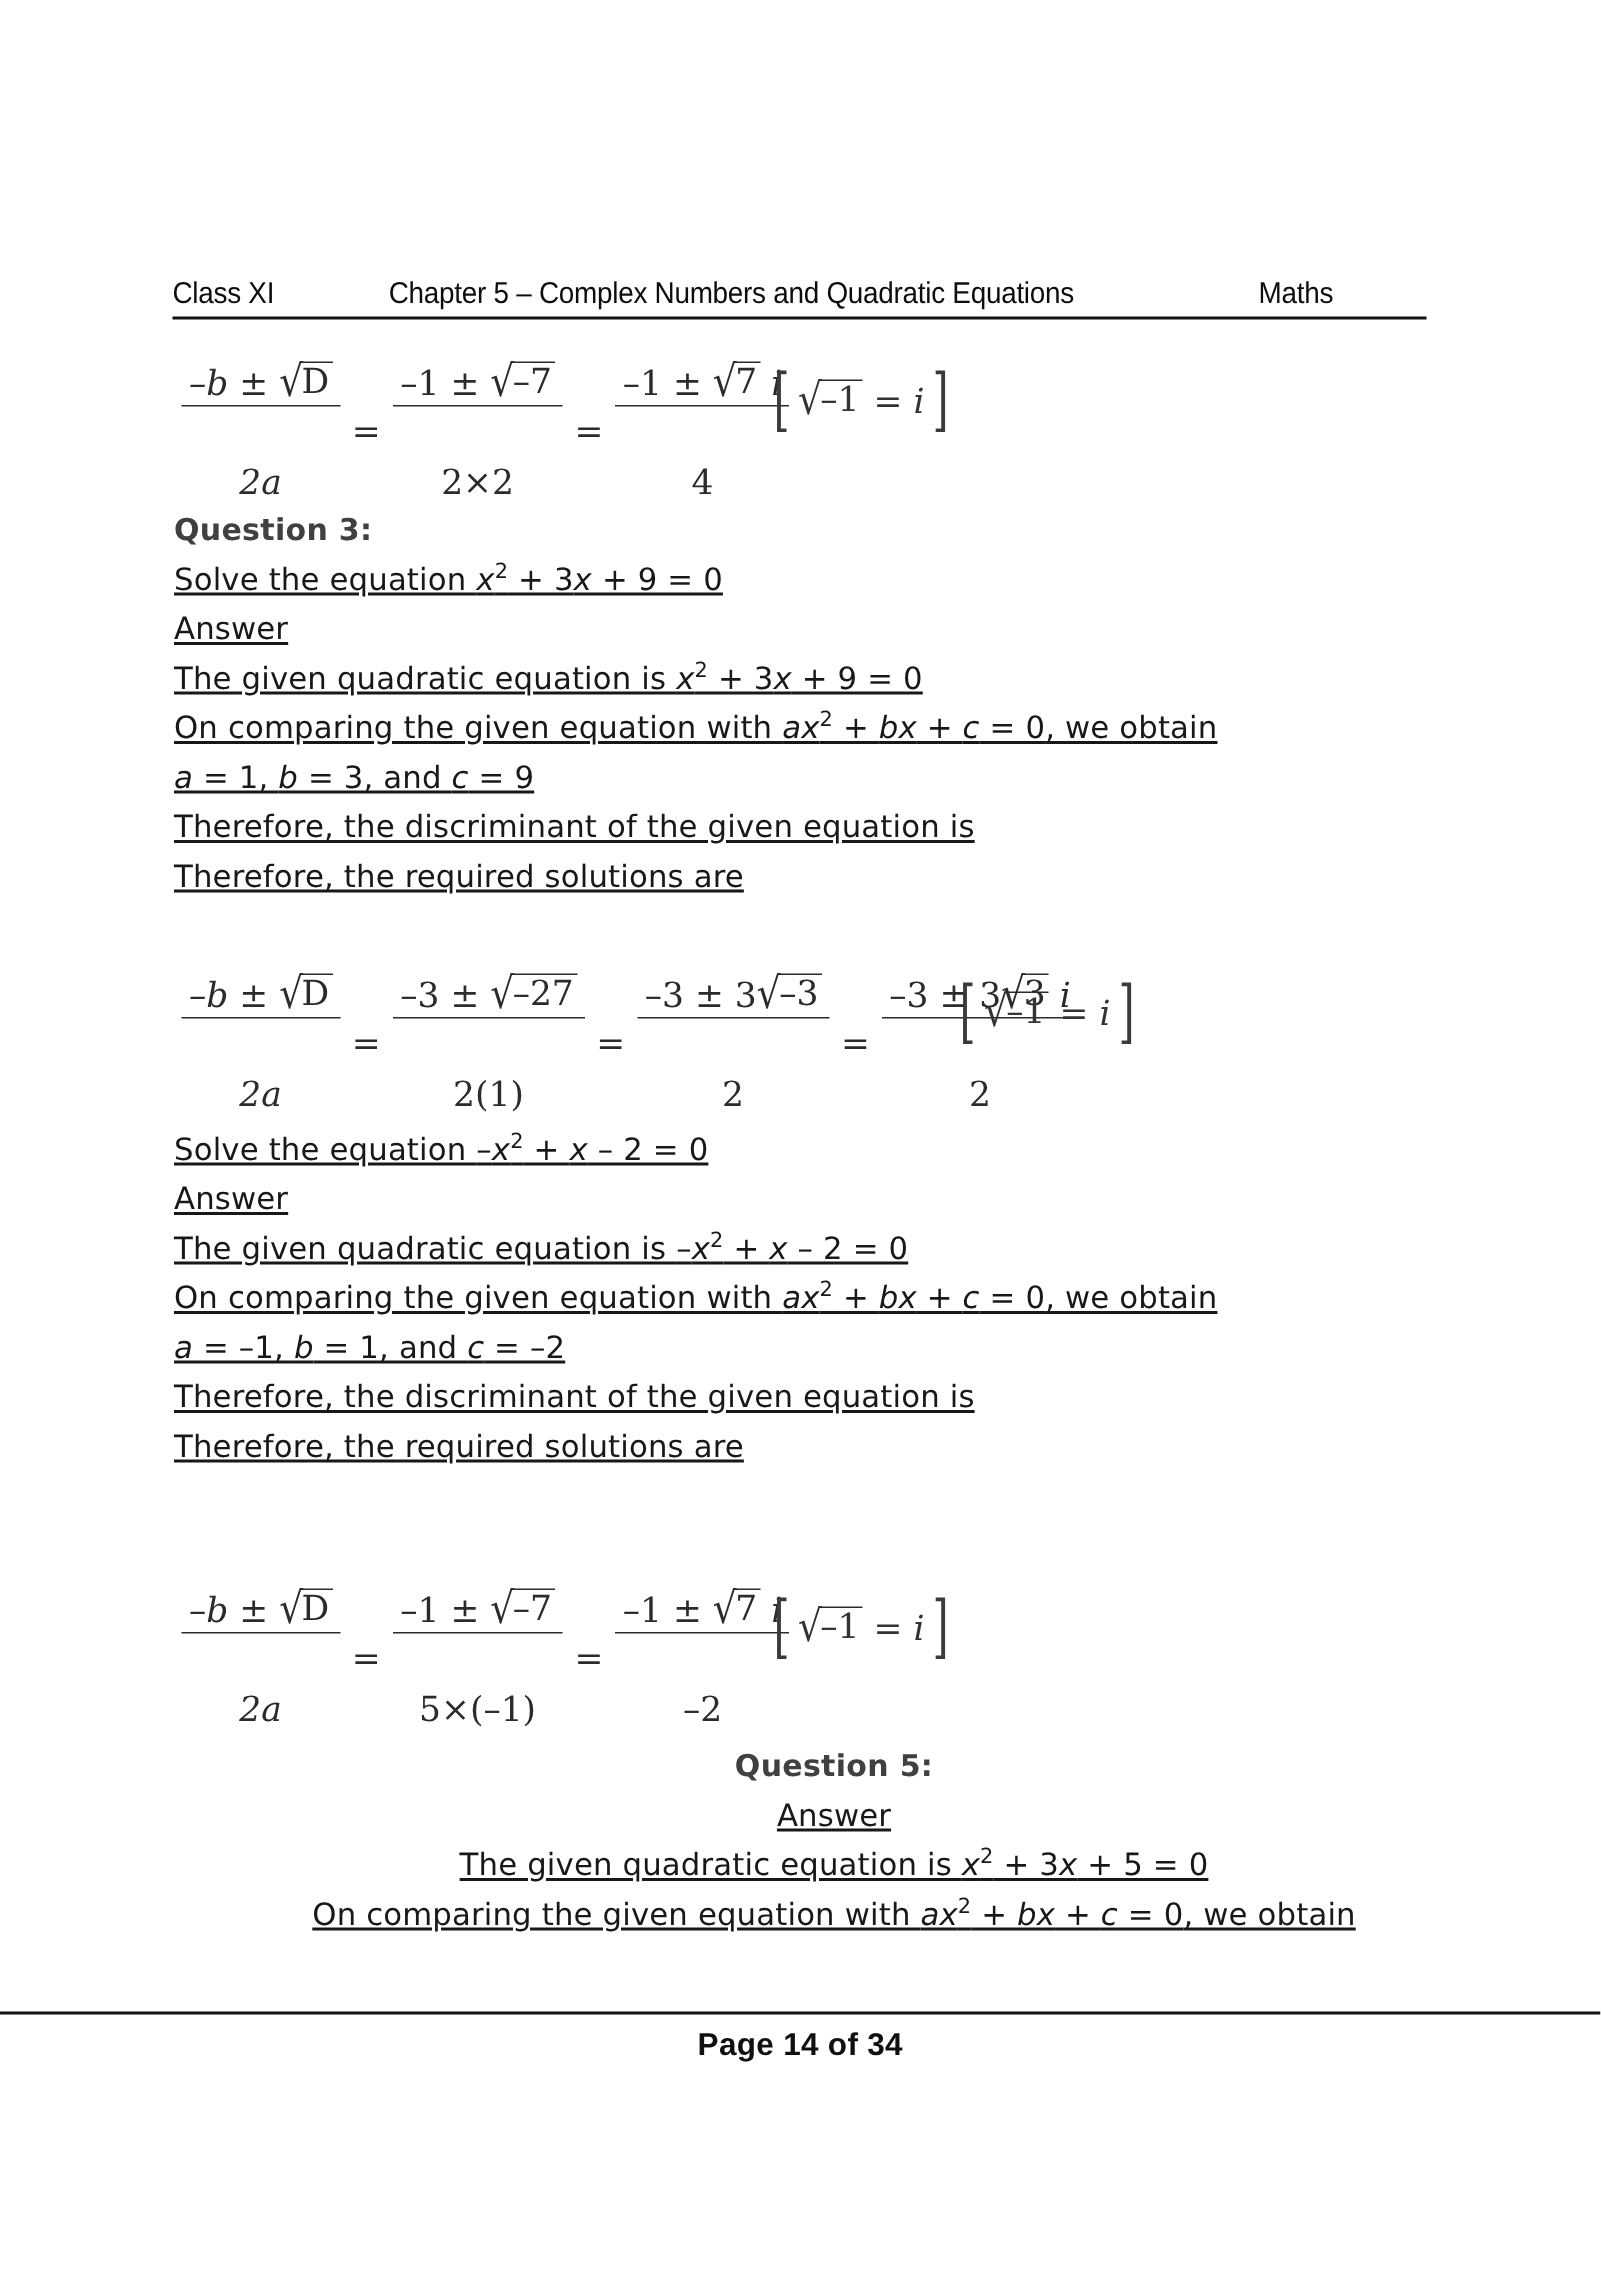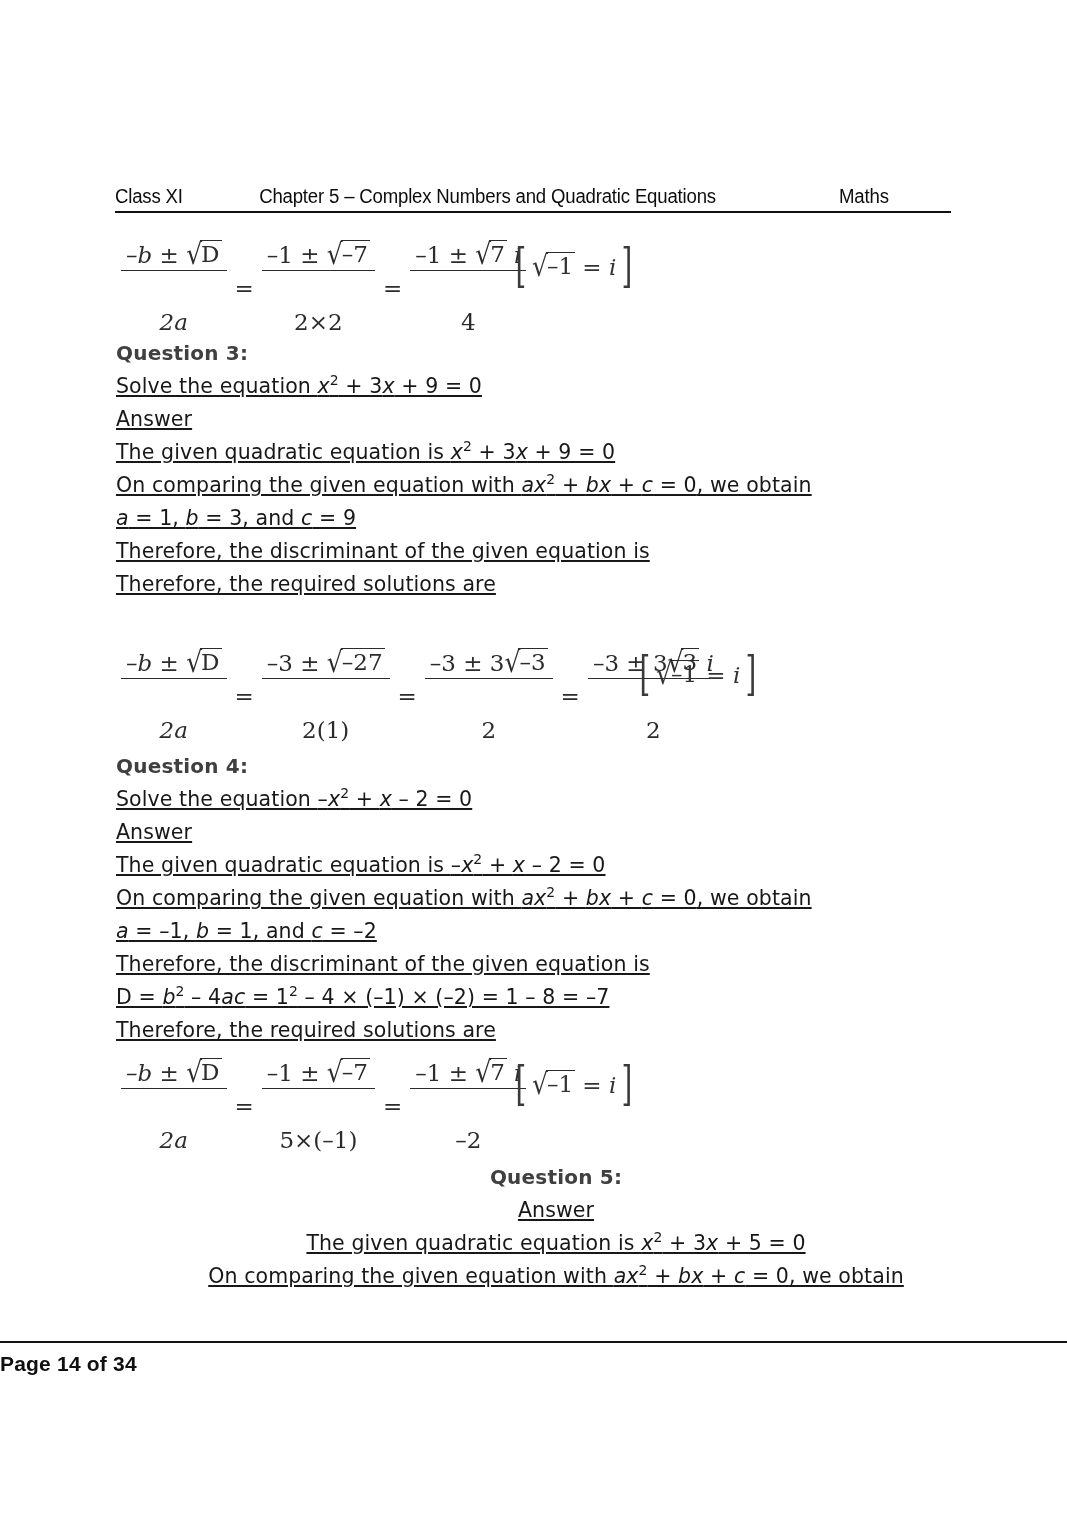--- a/index.html
+++ b/index.html
@@ -161,20 +161,21 @@
     top: 1341px;
     width: 1067px;
     height: 2px;
     background: #111111;
   }
   .footer-text {
     position: absolute;
     left: 0;
     top: 1352px;
     width: 1067px;
+    text-align: center;
     font-family: "Liberation Sans Narrow", "Liberation Sans", sans-serif;
     font-size: 21px;
     font-weight: bold;
     color: #101010;
     letter-spacing: 0.2px;
   }
 </style>
 </head>
 <body>
 
@@ -251,38 +252,34 @@
       <span class="den"><span class="mr">2</span></span>
     </span>
   </div>
   <div class="bracket-note" style="left:636px; top:656px;">
     <span class="brk">[</span>
     <span class="brk-inner"><span class="rad"><span class="rsym">√</span><span class="rbody"><span class="mr">–1</span></span></span><span class="mr"> = </span><span class="mf">i</span></span>
     <span class="brk">]</span>
   </div>
 
   <div class="body-block" style="top:750px;">
-    <div class="qhead">Question 4:</div>
     <div class="line">
       <span>Solve the equation </span>–<i class="v">x</i><sup class="pn">2</sup> + <i class="v">x</i> – 2 = 0
     </div>
     <div class="line">Answer</div>
     <div class="line">
       <span>The given quadratic equation is </span>–<i class="v">x</i><sup class="pn">2</sup> + <i class="v">x</i> – 2 = 0
     </div>
     <div class="line">
       <span>On comparing the given equation with </span><i class="v">ax</i><sup class="pn">2</sup> + <i class="v">bx</i> + <i class="v">c</i> = 0<span>, we obtain</span>
     </div>
     <div class="line">
       <i class="v">a</i> = –1, <i class="v">b</i> = 1, and <i class="v">c</i> = –2
     </div>
     <div class="line">Therefore, the discriminant of the given equation is</div>
-    <div class="line">
-      D = <i class="v">b</i><sup class="pn">2</sup> – 4<i class="v">ac</i> = 1<sup class="pn">2</sup> – 4 × (–1) × (–2) = 1 – 8 = –7
-    </div>
     <div class="line">Therefore, the required solutions are</div>
   </div>
 
   <div class="formula" style="left:118px; top:1058px;">
     <span class="frac">
       <span class="num"><span class="mf">–b</span><span class="mr"> ± </span><span class="rad"><span class="rsym">√</span><span class="rbody"><span class="mr">D</span></span></span></span>
       <span class="den"><span class="mf">2a</span></span>
     </span>
     <span class="eq">=</span>
     <span class="frac">

